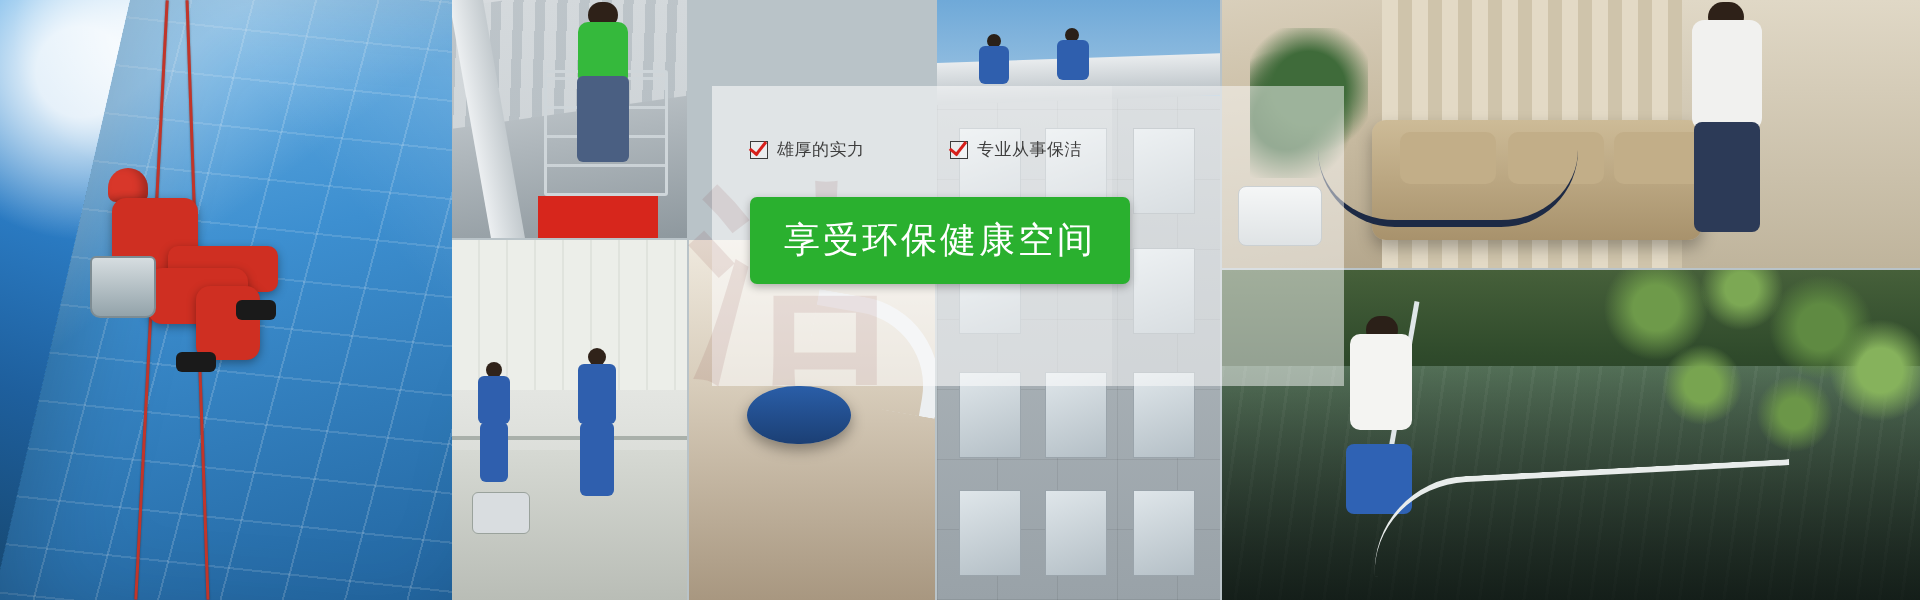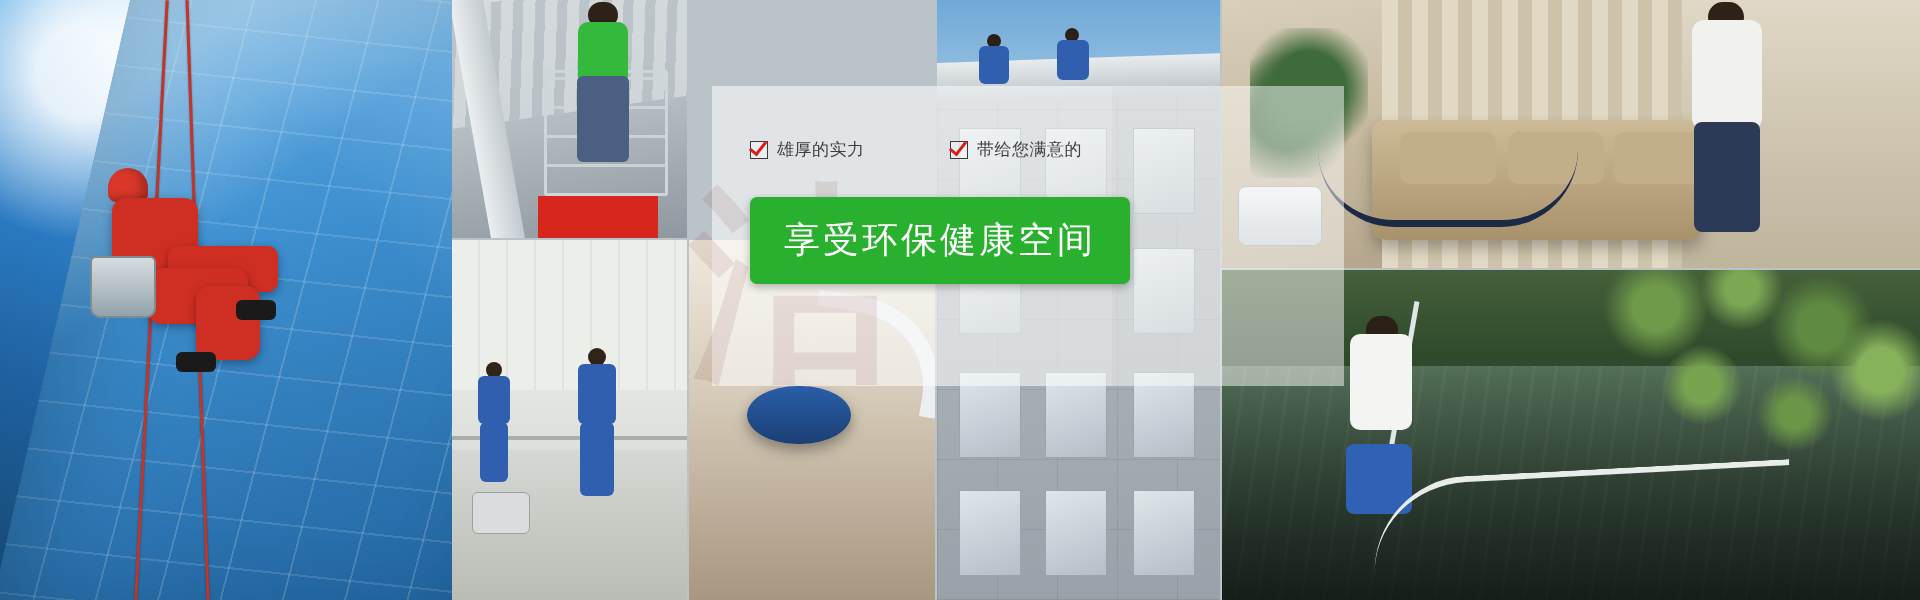--- a/index.html
+++ b/index.html
@@ -273,21 +273,21 @@
 
 
     <div class="bullets">
       <div class="brow">
         <div class="bitem col1">
           <span class="chk"></span>
           <span>雄厚的实力</span>
         </div>
         <div class="bitem">
           <span class="chk"></span>
-          <span>带给您满意的</span>
+          <span>专业从事保洁</span>
         </div>
       </div>
     </div>
 
     <button class="cta">享受环保健康空间</button>
 
   </div>
 </div>
 
 </body></html>

